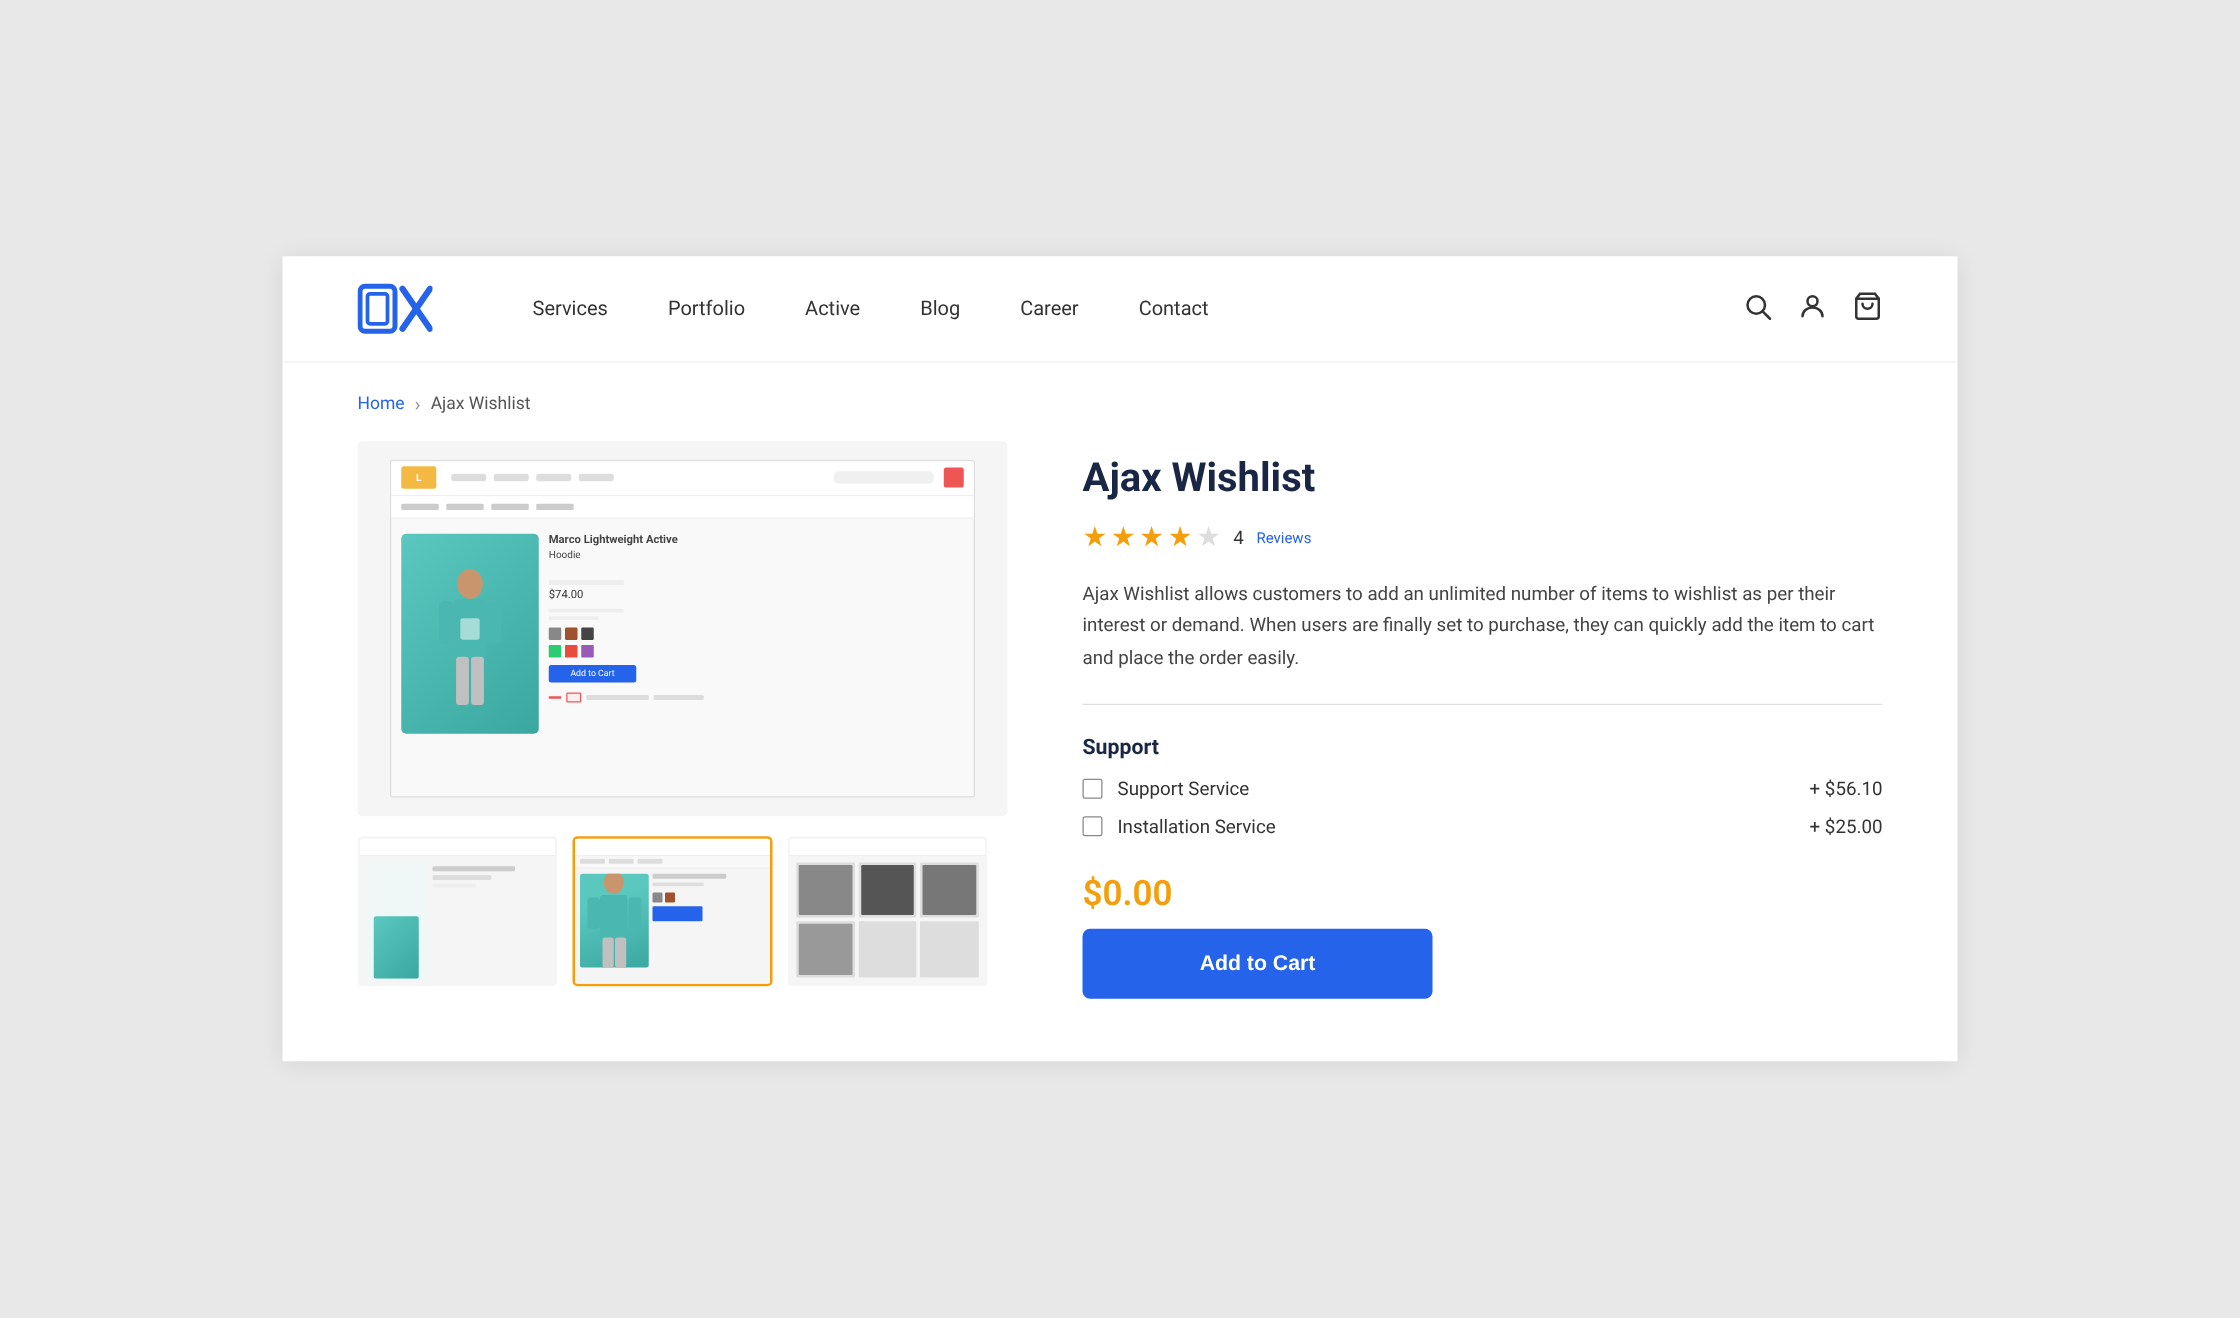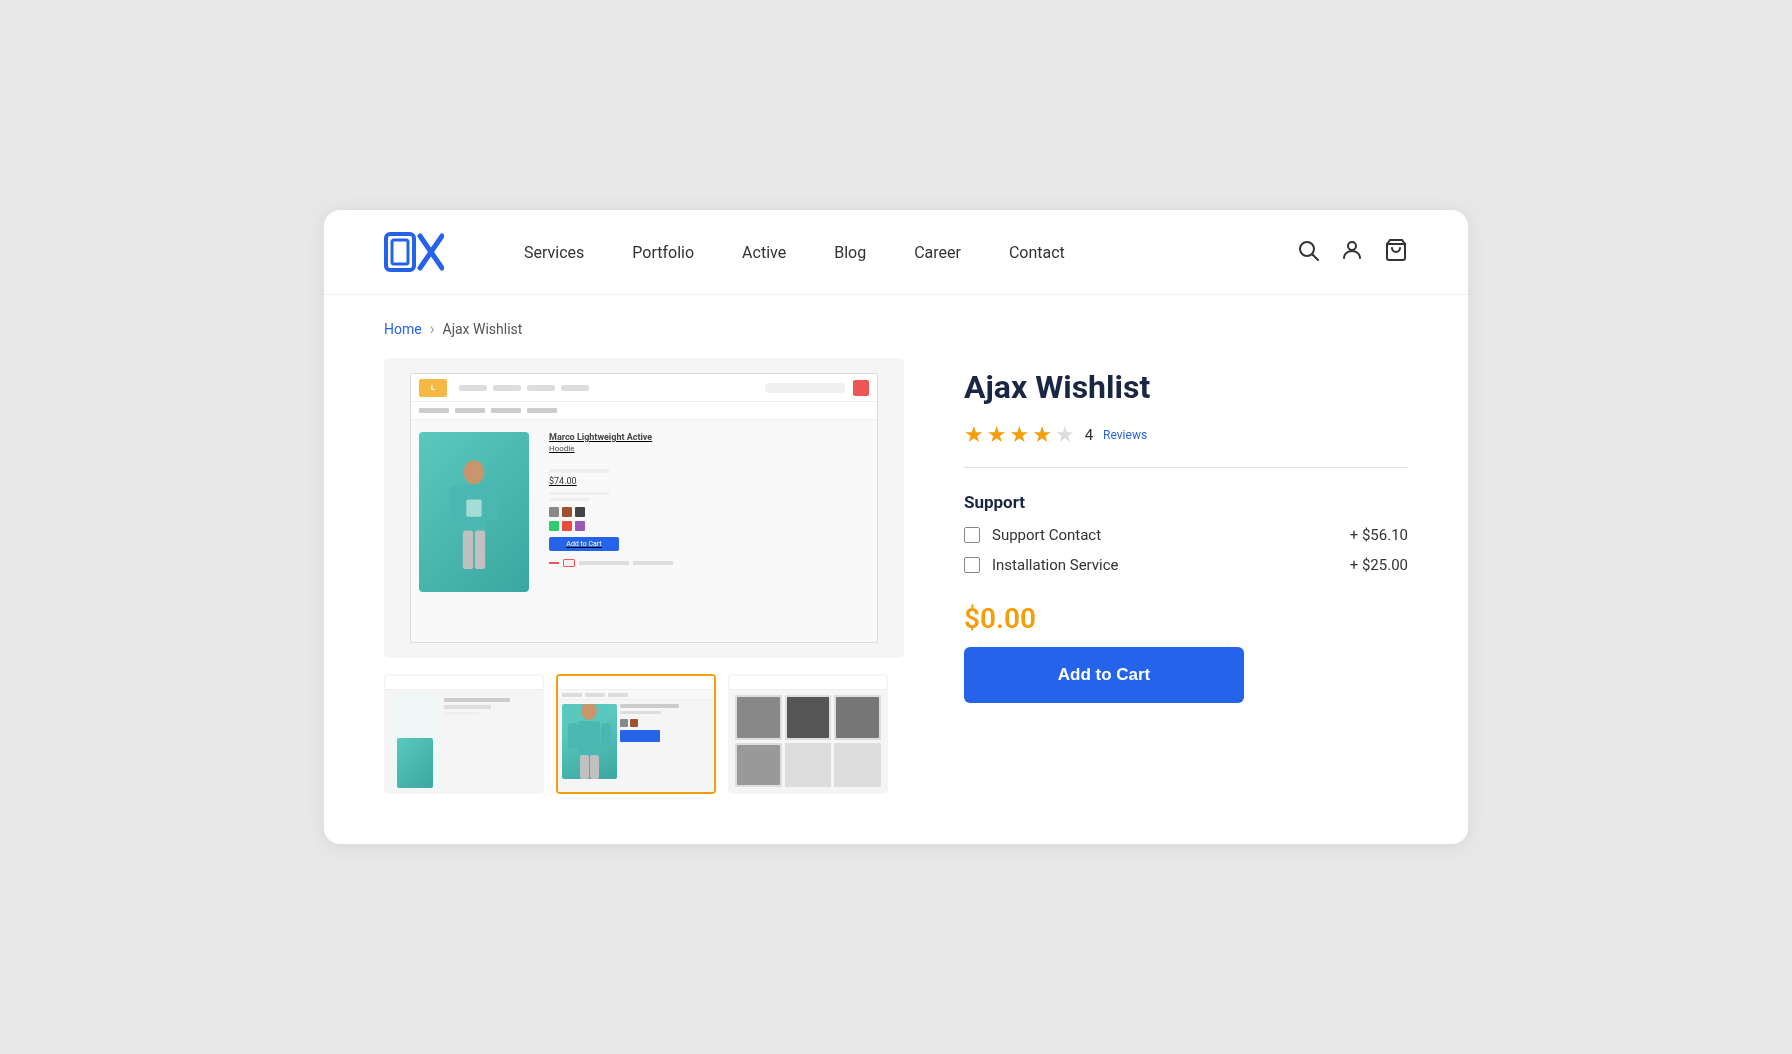--- a/index.html
+++ b/index.html
@@ -7,22 +7,22 @@
       background: #e8e8e8;
       font-family: -apple-system, BlinkMacSystemFont, 'Segoe UI', Roboto, sans-serif;
       display: flex;
       justify-content: center;
       align-items: center;
       min-height: 100vh;
       padding: 20px;
     }
     .card {
       background: #fff;
-      border-radius: 16px;
-      width: 1144px;
+      border-radius: 1px;
+      width: 1340px;
       max-width: 100%;
       box-shadow: 0 2px 20px rgba(0,0,0,0.08);
       overflow: hidden;
     }
     
     .header {
       display: flex;
       align-items: center;
       padding: 20px 60px;
       border-bottom: 1px solid #f0f0f0;
@@ -130,22 +130,21 @@
     }
     .screenshot-nav-line {
       width: 28px;
       height: 6px;
       background: #ddd;
       border-radius: 2px;
     }
     .screenshot-body {
       display: flex;
       padding: 12px 8px;
-      gap: 20px;
-      text-decoration: underline;
+      gap: 8px;
     }
     .screenshot-product-img {
       width: 110px;
       height: 160px;
       background: linear-gradient(135deg, #5bc8c0, #3aa8a0);
       border-radius: 4px;
       position: relative;
       overflow: hidden;
     }
     .screenshot-info {
@@ -509,29 +508,30 @@
           <span class="star star-filled">★</span>
           <span class="star star-filled">★</span>
           <span class="star star-filled">★</span>
           <span class="star star-filled">★</span>
           <span class="star star-empty">★</span>
         </div>
         <span class="reviews-count">4</span>
         <a class="reviews-link">Reviews</a>
       </div>
 
+      <p class="description">Ajax Wishlist allows customers to add an unlimited number of items to wishlist as per their interest or demand. When users are finally set to purchase, they can quickly add the item to cart and place the order easily.</p>
 
       <div class="divider"></div>
 
 
       <div class="support-section">
         <div class="support-title">Support</div>
         <div class="support-option">
           <div class="support-checkbox"></div>
-          <span class="support-name">Support Contact</span>
+          <span class="support-name">Support Service</span>
           <span class="support-price">+ $56.10</span>
         </div>
         <div class="support-option">
           <div class="support-checkbox"></div>
           <span class="support-name">Installation Service</span>
           <span class="support-price">+ $25.00</span>
         </div>
       </div>
 
       <div class="product-price">$0.00</div>

